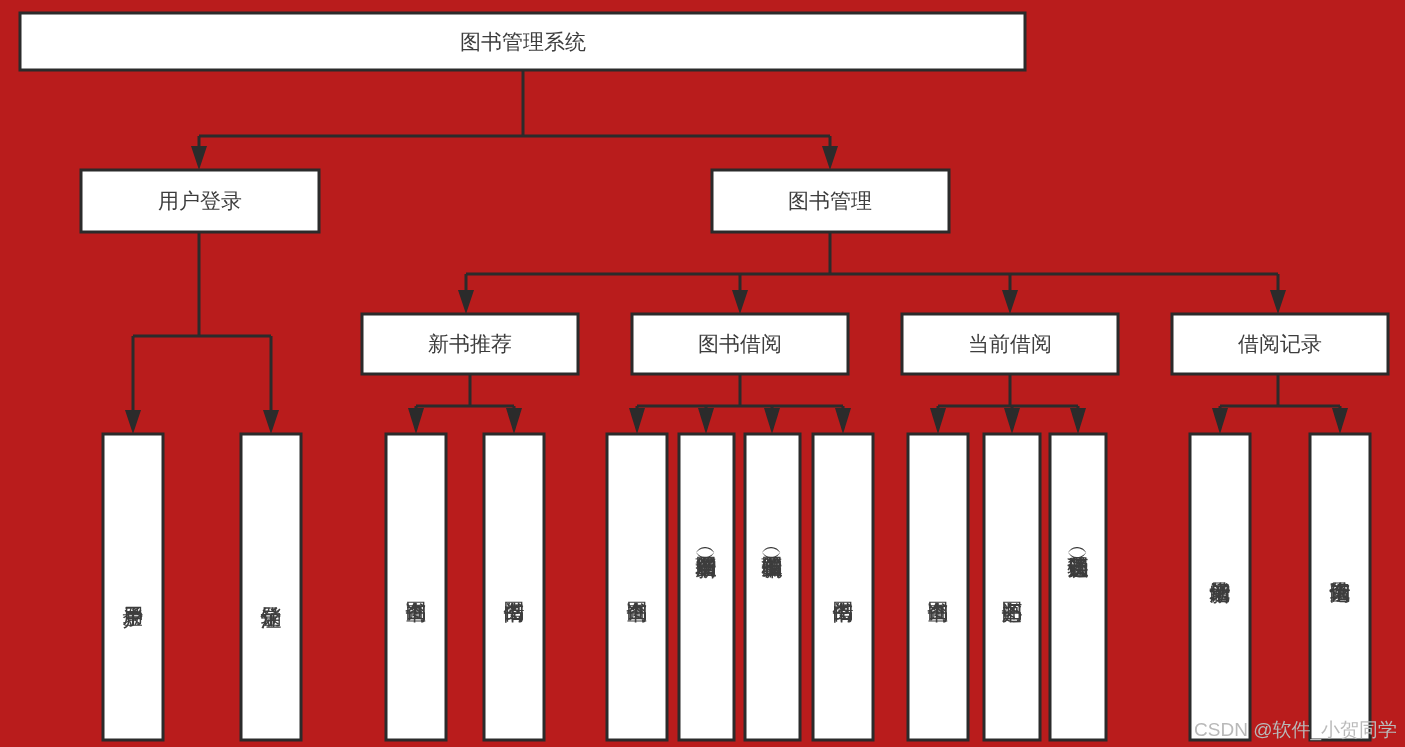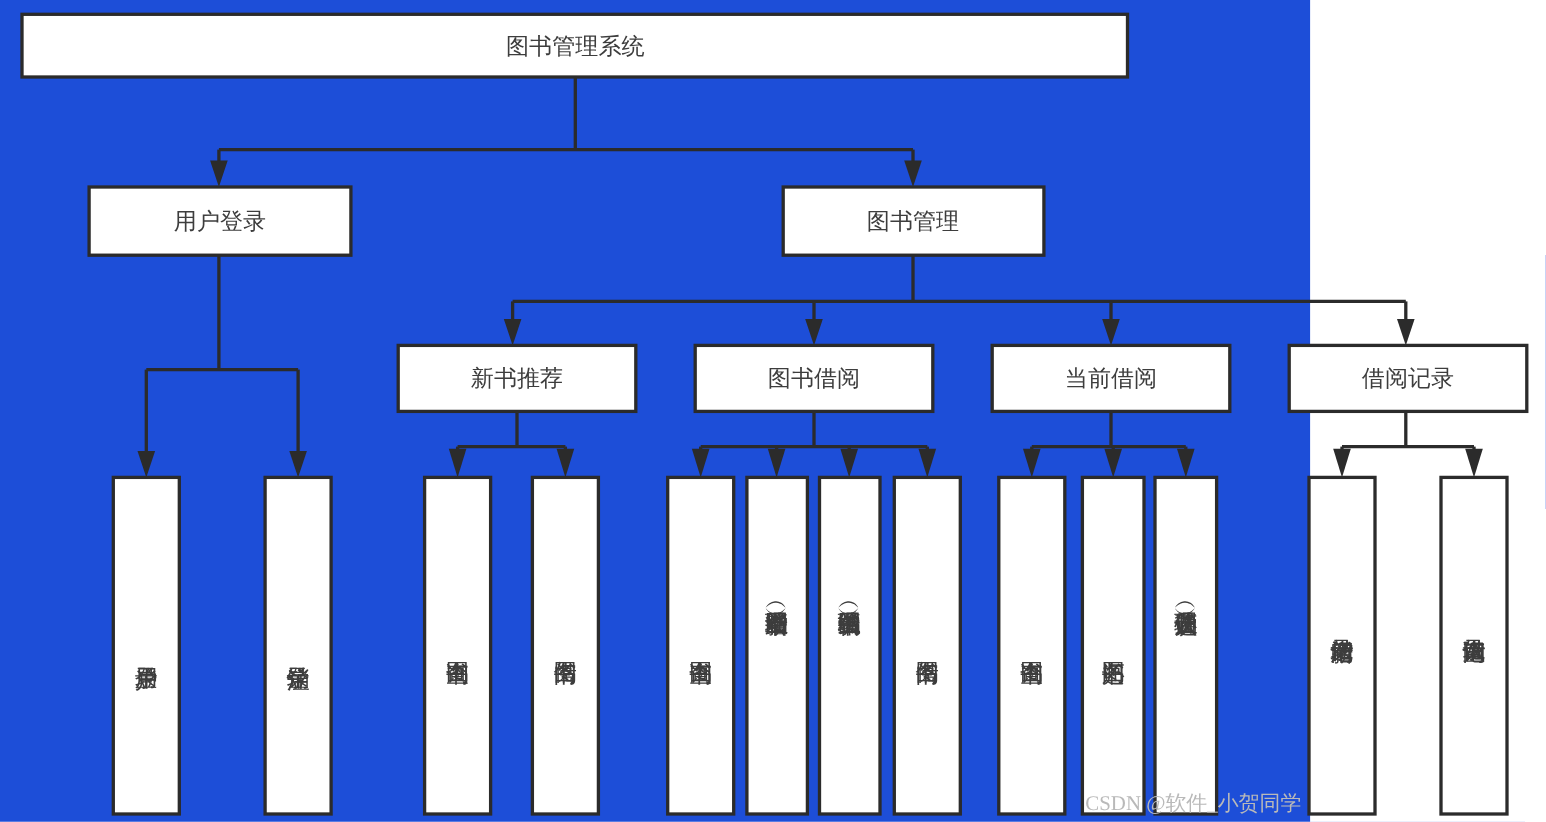--- a/index.html
+++ b/index.html
@@ -8,23 +8,23 @@
     background: #ffffff;
   }
   body {
     width: 1405px;
     height: 747px;
     font-family: "DejaVu Sans", "Liberation Sans", sans-serif;
     overflow: hidden;
   }
   #diagram-root {
     position: relative;
-    width: 1191px;
+    width: 1405px;
     height: 747px;
-    background: #1d4ed8;
+    background: #b91c1c;
   }
   svg.flow {
     position: absolute;
     top: 0;
     left: 0;
     width: 1405px;
     height: 747px;
   }
   .node-box {
     fill: #ffffff;
@@ -53,21 +53,21 @@
     stroke-linecap: butt;
   }
   .arrow-head {
     fill: #2b2b2b;
     stroke: none;
   }
   .watermark {
     position: absolute;
     right: 8px;
     bottom: 4px;
-    font-family: Liberation Serif, serif;
+    font-family: Liberation Sans, sans-serif;
     font-size: 19px;
     color: #b9b9b9;
     white-space: nowrap;
     user-select: none;
   }
 </style>
 </head>
 <body>
 
 <div id="diagram-root">

